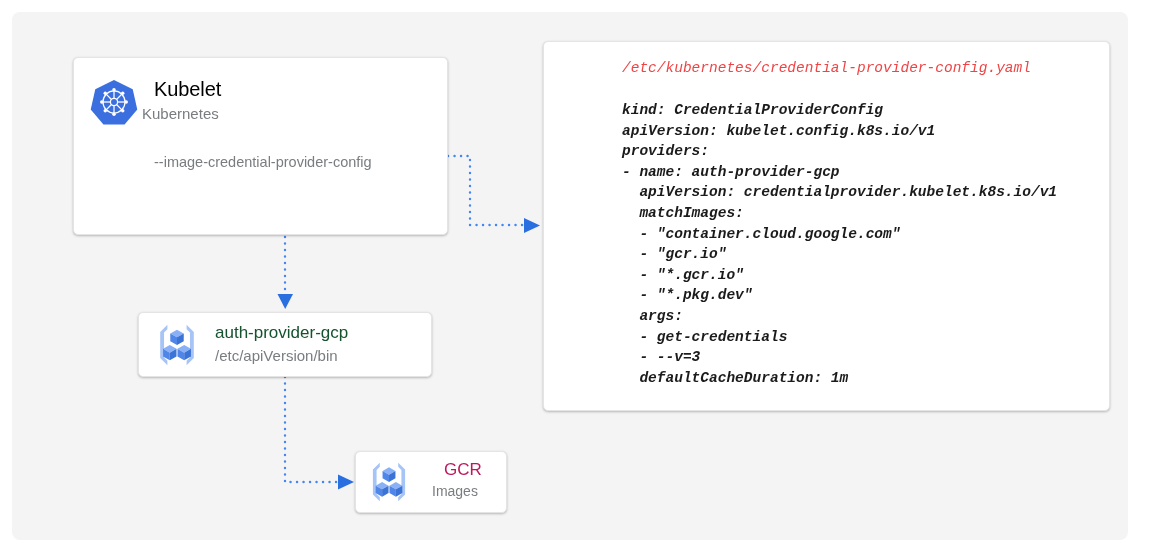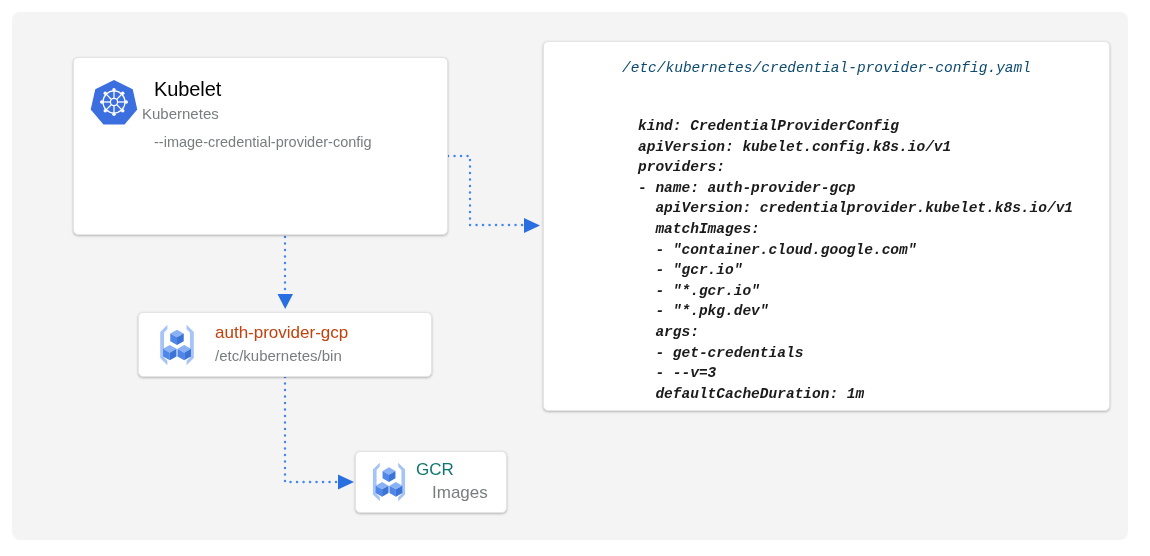--- a/index.html
+++ b/index.html
@@ -65,21 +65,21 @@
     font-size: 15px;
     color: #7a7d80;
   }
   .flag-line {
     position: absolute;
     left: 80px;
     font-size: 14.5px;
     color: #7a7d80;
     white-space: nowrap;
   }
-  #flag-config { top: 76px; }
+  #flag-config { top: 96px; }
   #flag-bindir { top: 115px; }
 
   
   #auth-card {
     left: 138px;
     top: 312px;
     width: 294px;
     height: 65px;
   }
   .gcp-icon {
@@ -87,21 +87,21 @@
     left: 14px;
     top: 8px;
     width: 48px;
     height: 48px;
   }
   #auth-title {
     position: absolute;
     left: 76px;
     top: 10px;
     font-size: 17px;
-    color: #c2410c;
+    color: #14532d;
   }
   #auth-subtitle {
     position: absolute;
     left: 76px;
     top: 34px;
     font-size: 15px;
     color: #7a7d80;
   }
 
   
@@ -112,55 +112,55 @@
     height: 62px;
   }
   #gcr-card .gcp-icon {
     left: 10px;
     top: 7px;
     width: 46px;
     height: 46px;
   }
   #gcr-title {
     position: absolute;
-    left: 60px;
+    left: 88px;
     top: 8px;
     font-size: 17px;
-    color: #0f766e;
+    color: #be185d;
   }
   #gcr-subtitle {
     position: absolute;
     left: 76px;
     top: 31px;
-    font-size: 17px;
+    font-size: 14px;
     color: #7a7d80;
   }
 
   
   #yaml-card {
     left: 543px;
     top: 41px;
     width: 567px;
     height: 370px;
   }
   #yaml-path {
     position: absolute;
     left: 78px;
     top: 18px;
     font-family: "Liberation Mono", "DejaVu Sans Mono", monospace;
     font-style: italic;
     font-size: 14.5px;
-    color: #0c4a6e;
+    color: #ef4444;
     white-space: pre;
   }
   #yaml-body {
     position: absolute;
     left: 78px;
     top: 58px;
-    margin: 16px;
+    margin: 0;
     font-family: "Liberation Mono", "DejaVu Sans Mono", monospace;
     font-style: italic;
     font-weight: bold;
     font-size: 14.5px;
     line-height: 20.6px;
     color: #1b1b1b;
     white-space: pre;
   }
 
   
@@ -243,21 +243,21 @@
         <polygon points="64,26 50,34 50,50 64,42" fill="#3b73d6"></polygon>
         <polygon points="35,50 49,58 35,66 21,58" fill="#8ab1f5"></polygon>
         <polygon points="21,58 35,66 35,82 21,74" fill="#4f86e8"></polygon>
         <polygon points="49,58 35,66 35,82 49,74" fill="#3b73d6"></polygon>
         <polygon points="65,50 79,58 65,66 51,58" fill="#8ab1f5"></polygon>
         <polygon points="51,58 65,66 65,82 51,74" fill="#4f86e8"></polygon>
         <polygon points="79,58 65,66 65,82 79,74" fill="#3b73d6"></polygon>
       </g>
     </svg>
     <div id="auth-title">auth-provider-gcp</div>
-    <div id="auth-subtitle">/etc/kubernetes/bin</div>
+    <div id="auth-subtitle">/etc/apiVersion/bin</div>
   </div>
 
   <div class="card" id="gcr-card">
     <svg class="gcp-icon" viewBox="0 0 100 100">
       <g fill="#a7c4f7">
         <path d="M30 8 L15 23 L15 77 L30 92 L30 83 L23 76 L23 24 L30 17 Z"></path>
         <path d="M70 8 L85 23 L85 77 L70 92 L70 83 L77 76 L77 24 L70 17 Z"></path>
       </g>
       <g>
         <polygon points="50,18 64,26 50,34 36,26" fill="#8ab1f5"></polygon>

